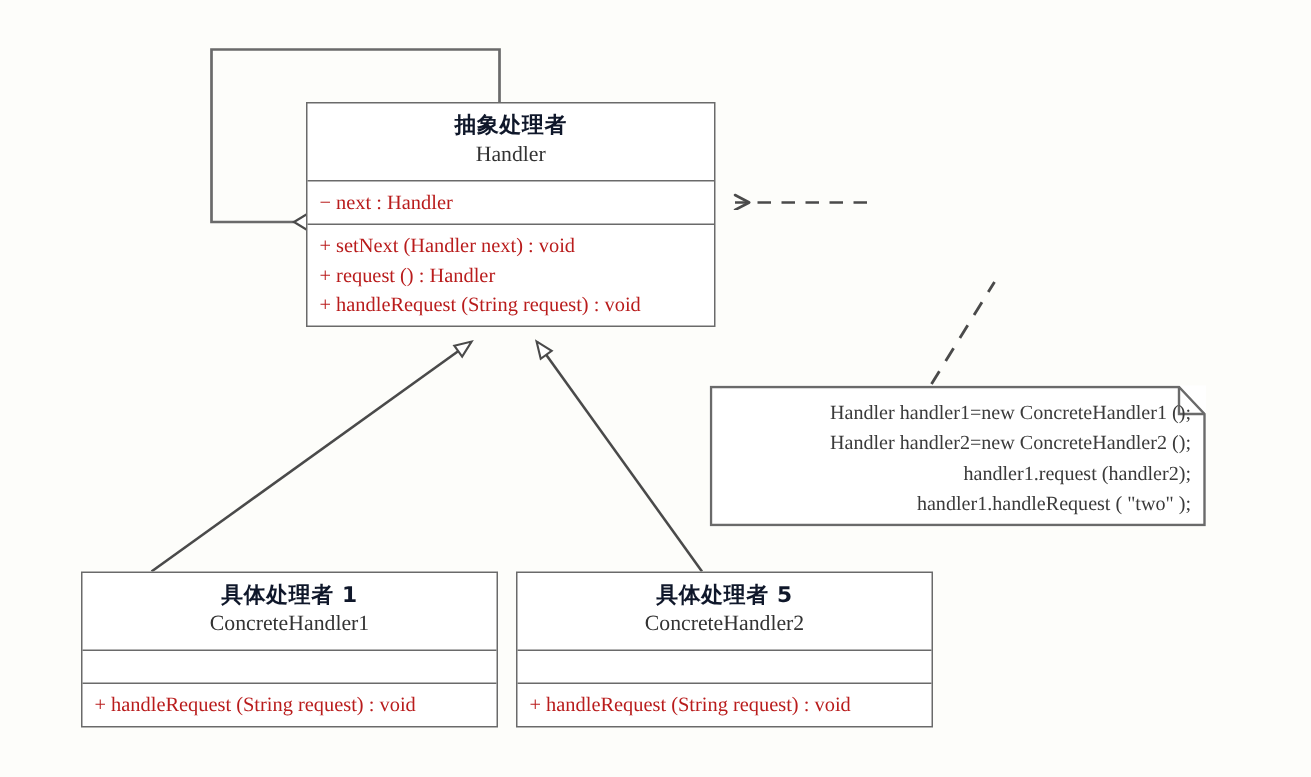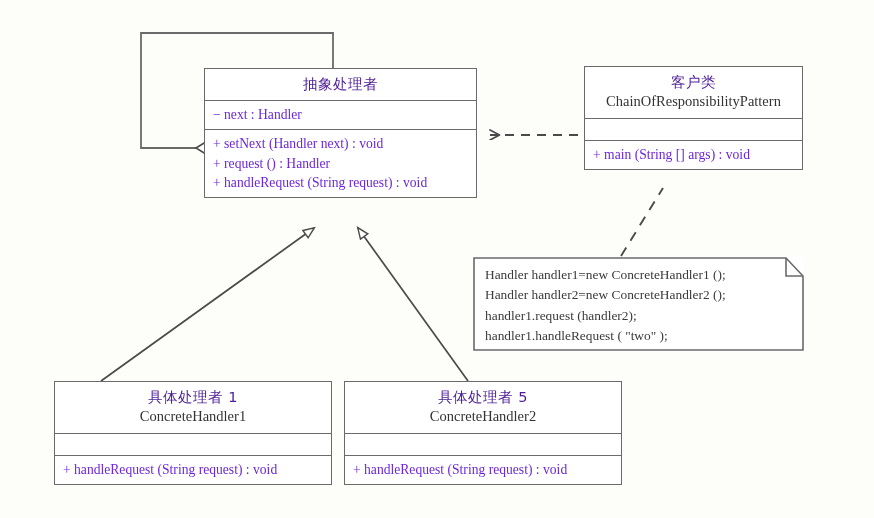--- a/index.html
+++ b/index.html
@@ -44,38 +44,38 @@
   }
   .compartment + .compartment {
     border-top: 1.6px solid #6a6a6a;
   }
   .c-title {
     text-align: center;
     padding: 6px 4px 7px 4px;
   }
   .cn-zh {
     font-family: "DejaVu Sans", sans-serif;
-    font-weight: normal;
+    font-weight: bold;
     font-size: 14.5px;
-    color: #4c1d95;
+    color: #0f172a;
     line-height: 1.25;
     letter-spacing: 0.5px;
   }
   .cn-en {
     font-size: 14.5px;
     color: #333333;
     line-height: 1.3;
     margin-top: 1px;
   }
   .c-attrs, .c-ops {
     padding: 4px 8px 5px 8px;
   }
   .member {
     font-size: 13.6px;
-    color: #6d28d9;
+    color: #b91c1c;
     line-height: 1.42;
     white-space: nowrap;
   }
   .c-attrs.empty, .c-ops.empty {
     min-height: 22px;
   }
 
   
   .uml-note {
     position: absolute;
@@ -134,41 +134,32 @@
     </g>
 
     <g>
       <line x1="621" y1="256" x2="663" y2="188" stroke="#4a4a4a" stroke-width="1.9" stroke-dasharray="10,8"></line>
     </g>
   </svg>
 
   <div class="uml-class" style="left:204px; top:68px; width:273px;">
     <div class="compartment c-title">
       <div class="cn-zh">抽象处理者</div>
+      <div class="cn-en">Handler</div>
     </div>
     <div class="compartment c-attrs">
       <div class="member">− next : Handler</div>
     </div>
     <div class="compartment c-ops">
       <div class="member">+ setNext (Handler next) : void</div>
       <div class="member">+ request () : Handler</div>
       <div class="member">+ handleRequest (String request) : void</div>
     </div>
   </div>
 
-  <div class="uml-class" style="left:584px; top:66px; width:219px;">
-    <div class="compartment c-title">
-      <div class="cn-zh">客户类</div>
-      <div class="cn-en">ChainOfResponsibilityPattern</div>
-    </div>
-    <div class="compartment c-attrs empty"></div>
-    <div class="compartment c-ops">
-      <div class="member">+ main (String [] args) : void</div>
-    </div>
-  </div>
 
   <div class="uml-class" style="left:54px; top:381px; width:278px;justify-content:flex-end;">
     <div class="compartment c-title">
       <div class="cn-zh">具体处理者 1</div>
       <div class="cn-en">ConcreteHandler1</div>
     </div>
     <div class="compartment c-attrs empty"></div>
     <div class="compartment c-ops">
       <div class="member">+ handleRequest (String request) : void</div>
     </div>
@@ -178,21 +169,21 @@
     <div class="compartment c-title">
       <div class="cn-zh">具体处理者 5</div>
       <div class="cn-en">ConcreteHandler2</div>
     </div>
     <div class="compartment c-attrs empty"></div>
     <div class="compartment c-ops">
       <div class="member">+ handleRequest (String request) : void</div>
     </div>
   </div>
 
-  <div class="uml-note" style="left:473px; top:257px; width:331px; height:94px;">
+  <div class="uml-note" style="left:473px; top:257px; width:331px; height:94px;text-align:right;">
     <svg class="note-svg" viewBox="0 0 331 94" width="331" height="94" preserveAspectRatio="none">
       <path d="M1,1 L313,1 L330,19 L330,93 L1,93 Z" fill="#ffffff" stroke="#6a6a6a" stroke-width="1.6" stroke-linejoin="miter"></path>
       <path d="M313,1 L313,19 L330,19" fill="none" stroke="#6a6a6a" stroke-width="1.6" stroke-linejoin="miter"></path>
     </svg>
     <div class="note-body">
       <div class="note-line">Handler handler1=new ConcreteHandler1 ();</div>
       <div class="note-line">Handler handler2=new ConcreteHandler2 ();</div>
       <div class="note-line">handler1.request (handler2);</div>
       <div class="note-line">handler1.handleRequest ( "two" );</div>
     </div>

